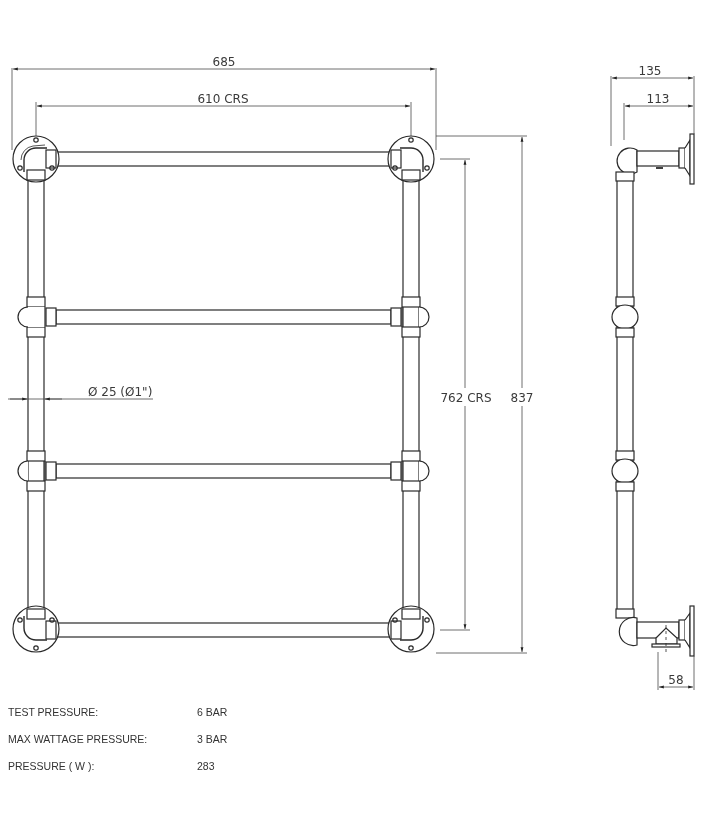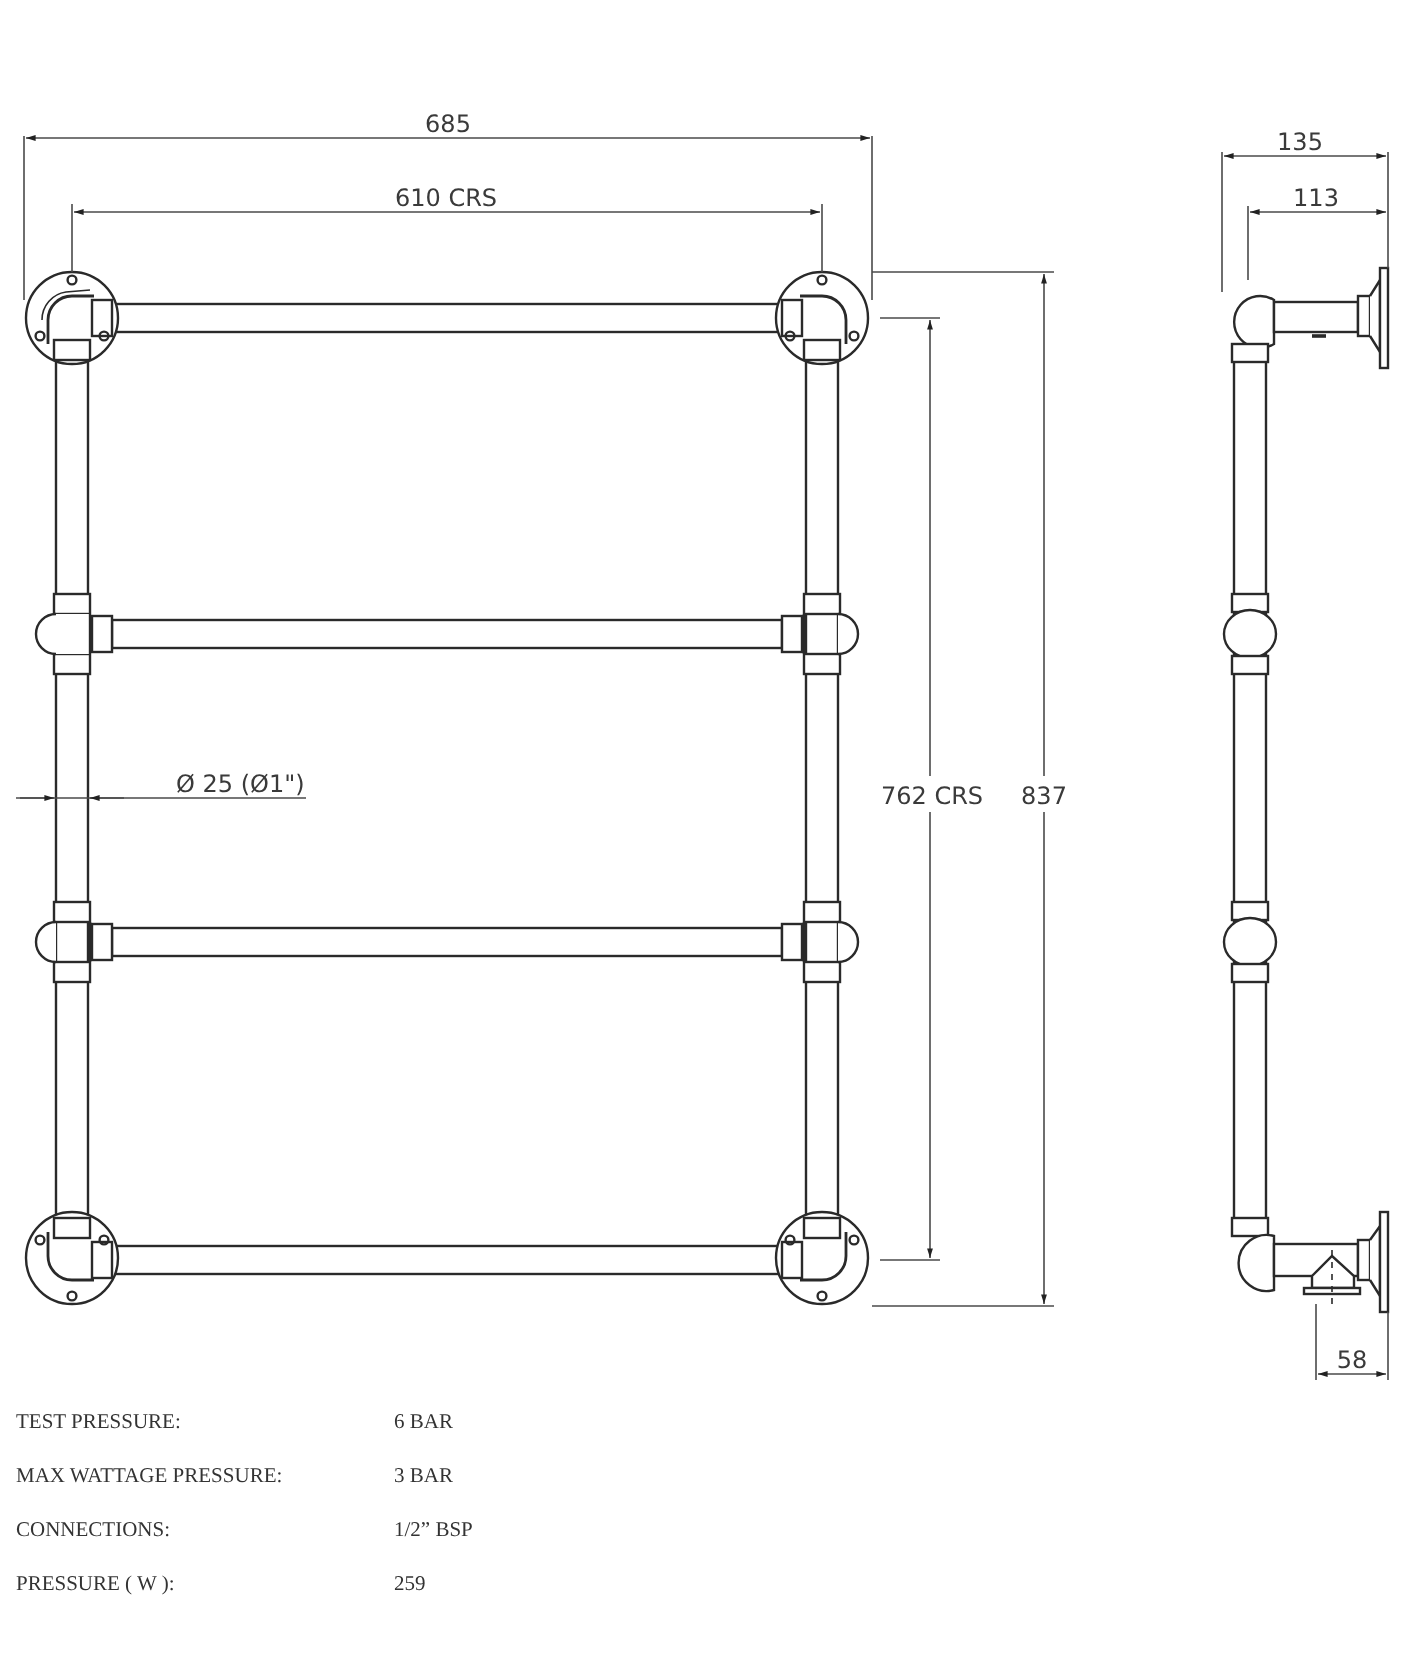--- a/index.html
+++ b/index.html
@@ -1,20 +1,20 @@
 <!DOCTYPE html>
 <html><head>
 <meta charset="utf-8">
 <style>
   html, body { margin: 0; padding: 0; background: #ffffff; }
   body { width: 707px; height: 833px; position: relative; overflow: hidden; font-family: "DejaVu Sans", sans-serif; }
   #drawing { position: absolute; left: 0; top: 0; }
   .dimtext { font-family: "DejaVu Sans", sans-serif; font-size: 12px; fill: #3a3a3a; }
   .spec-table { position: absolute; left: 8px; top: 700px; width: 300px; }
-  .spec-row { position: relative; height: 27px; font-size: 10.5px; color: #333333; font-family: Liberation Serif, serif; }
+  .spec-row { position: relative; height: 27px; font-size: 10.5px; color: #333333; font-family: Liberation Sans, sans-serif; }
   .spec-label { position: absolute; left: 0; top: 6px; }
   .spec-value { position: absolute; left: 189px; top: 6px; text-align: right; }
 </style>
 </head>
 <body>
 
 <svg id="drawing" width="707" height="700" viewBox="0 0 707 700" xmlns="http://www.w3.org/2000/svg">
   <defs>
     <marker id="arr" viewBox="0 0 10 10" refX="10" refY="5" markerWidth="8" markerHeight="6" orient="auto-start-reverse">
       <path d="M0,2 L10,5 L0,8 z" fill="#222"></path>
@@ -208,20 +208,16 @@
 <div class="spec-table">
   <div class="spec-row">
     <span class="spec-label">TEST PRESSURE:</span>
     <span class="spec-value">6 BAR</span>
   </div>
   <div class="spec-row">
     <span class="spec-label">MAX WATTAGE PRESSURE:</span>
     <span class="spec-value">3 BAR</span>
   </div>
   <div class="spec-row">
-    <span class="spec-label">CONNECTIONS:</span>
-    <span class="spec-value">1/2” BSP</span>
-  </div>
-  <div class="spec-row">
     <span class="spec-label">PRESSURE ( W ):</span>
-    <span class="spec-value">259</span>
+    <span class="spec-value">283</span>
   </div>
 </div>
 
 </body></html>

